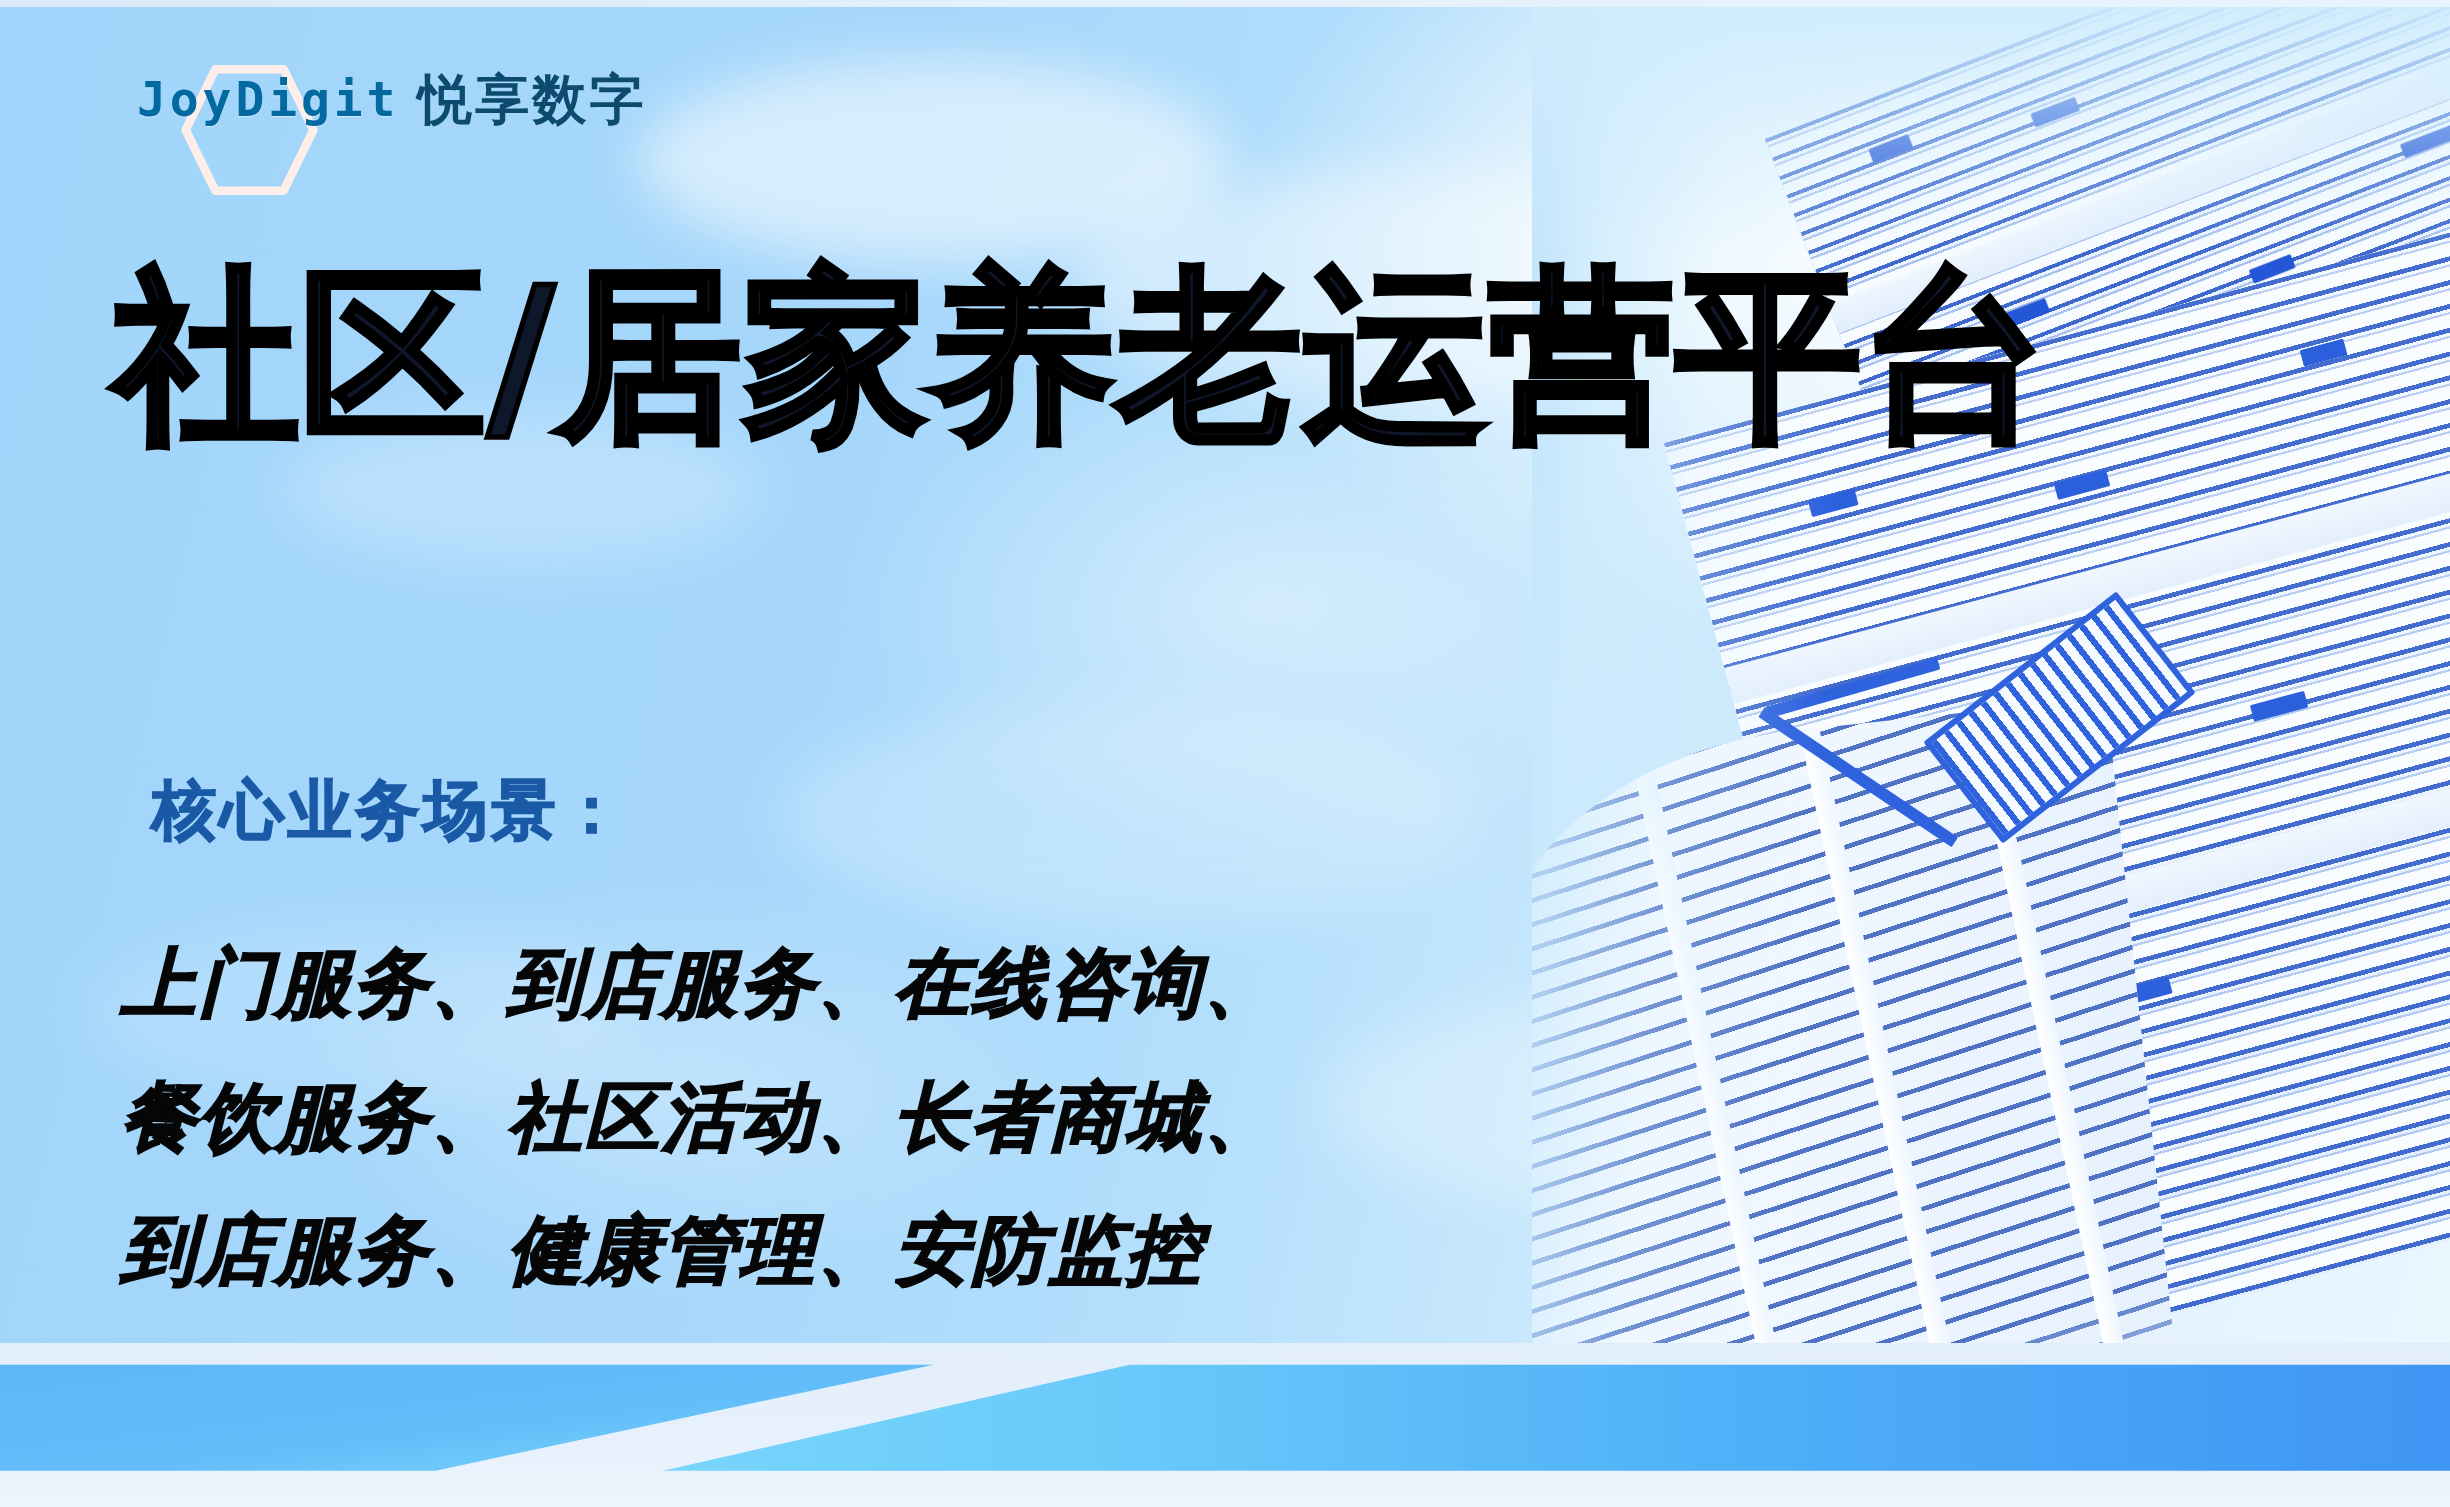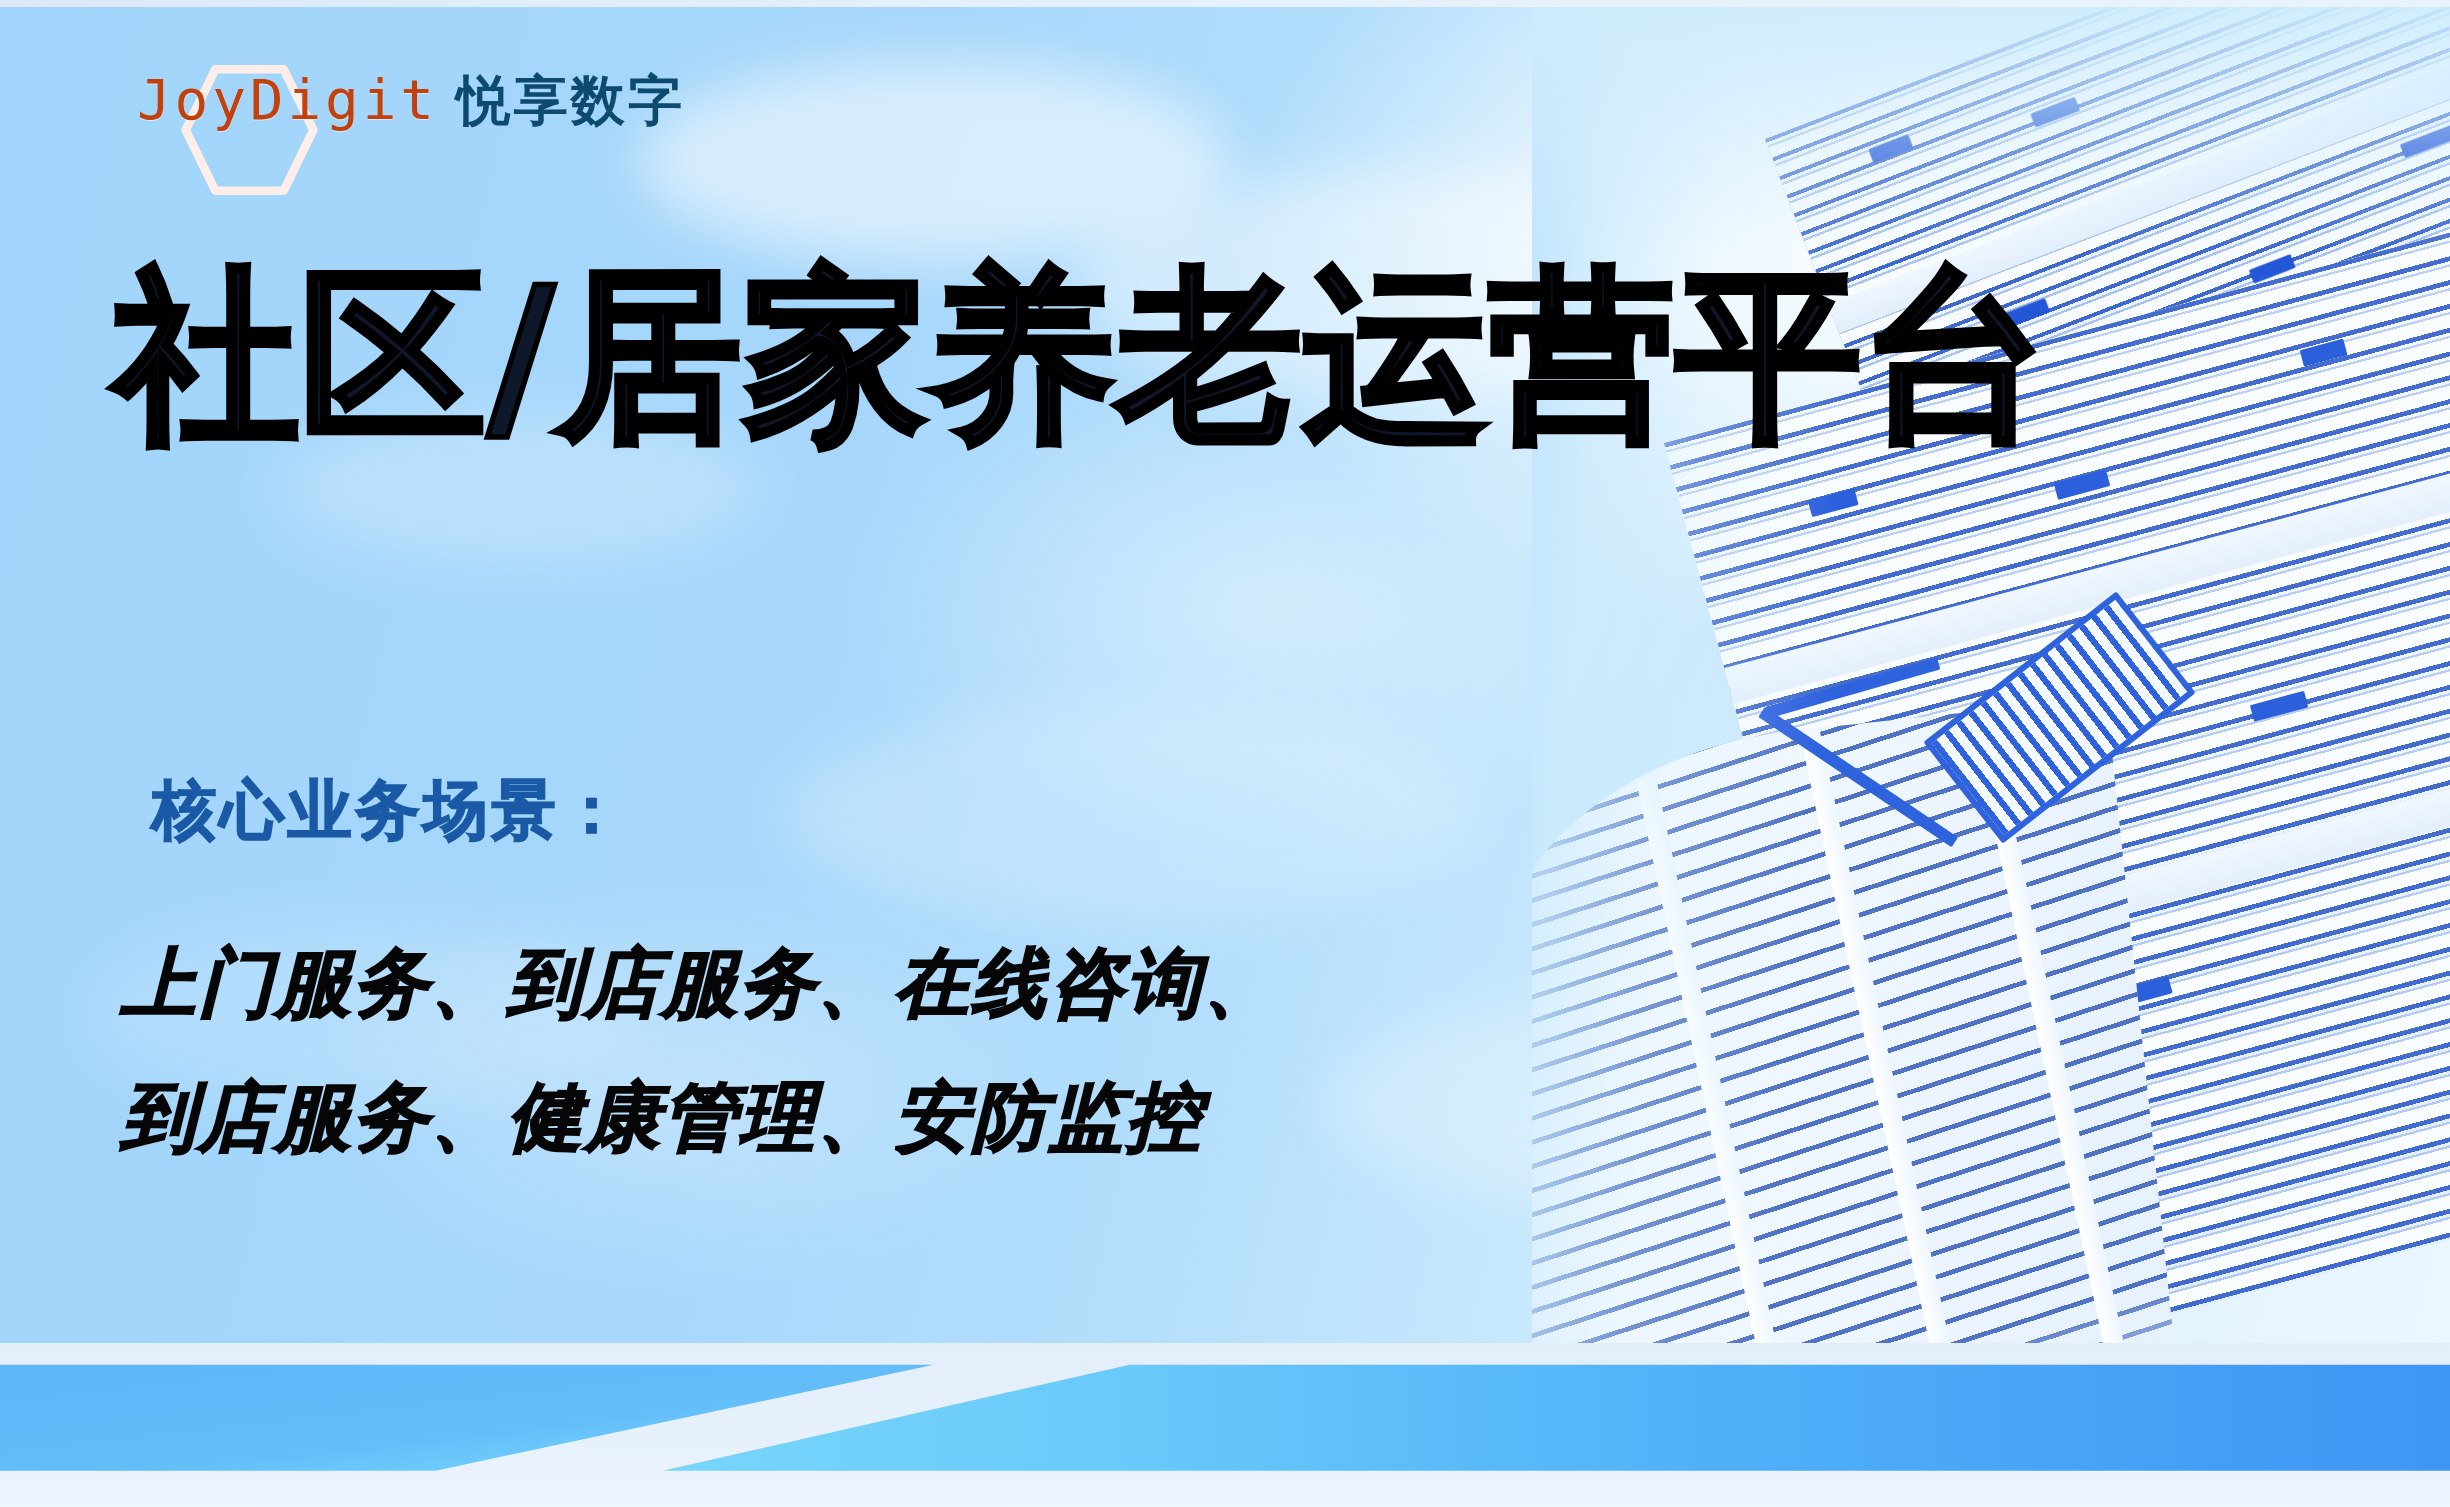--- a/index.html
+++ b/index.html
@@ -158,22 +158,22 @@
     display:flex;align-items:center;gap:18.7px;
     z-index:40;
   }
   .hexmark{
     position:absolute;left:44px;top:-9.3px;
     width:137px;height:134px;
     z-index:-1;
   }
   .hexmark svg{display:block;width:100%;height:100%;}
   .logo-word{
-    font-size:56px;font-weight:normal;letter-spacing:3.9px;
-    color:#c2410c;
+    font-size:48px;font-weight:bold;letter-spacing:3.9px;
+    color:#0369a1;
     font-family:"DejaVu Sans Mono","Liberation Mono",monospace;
     line-height:1;
     text-shadow:0 0.8px 0 rgba(255,255,255,.5);
   }
   .logo-cn{
     font-size:54px;font-weight:bold;letter-spacing:3.1px;
     color:#0c4a6e;line-height:1;
     font-family:"Liberation Sans","DejaVu Sans",sans-serif;
   }
 
@@ -299,20 +299,21 @@
     <span class="logo-word">JoyDigit</span>
     <span class="logo-cn">悦享数字</span>
   </div>
 
   <div class="title">社区/居家养老运营平台</div>
 
   <div class="subhead">核心业务场景：</div>
 
   <div class="body-lines">
     <div class="bline">上门服务、到店服务、在线咨询、</div>
+    <div class="bline">餐饮服务、社区活动、长者商城、</div>
     <div class="bline">到店服务、健康管理、安防监控</div>
   </div>
 
   <div class="ribbon-wrap">
     <svg viewBox="0 0 3149 212" preserveAspectRatio="none" aria-hidden="true">
       <defs>
         <linearGradient id="gradLeft" x1="0" y1="0" x2="1" y2="1">
           <stop offset="0%" stop-color="#5fb6f8"></stop>
           <stop offset="55%" stop-color="#62bdf9"></stop>
           <stop offset="100%" stop-color="#7fdcfc"></stop>

